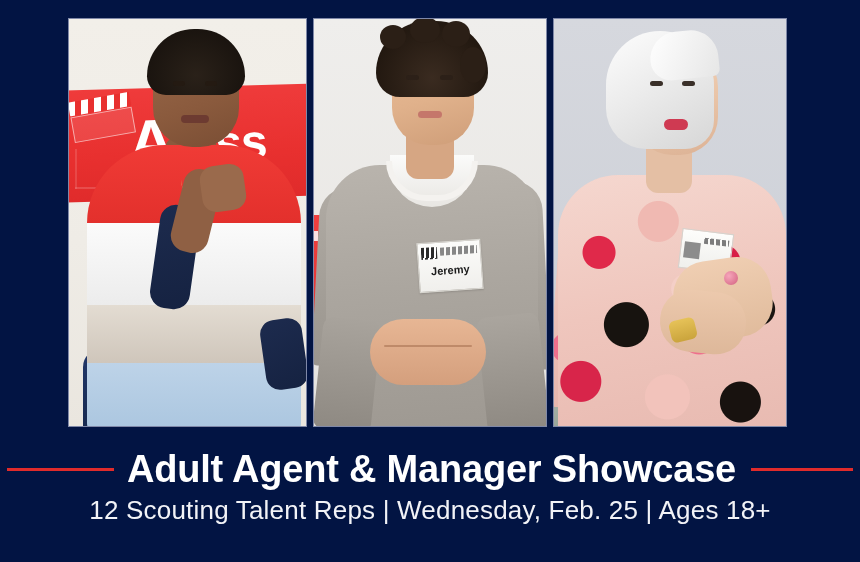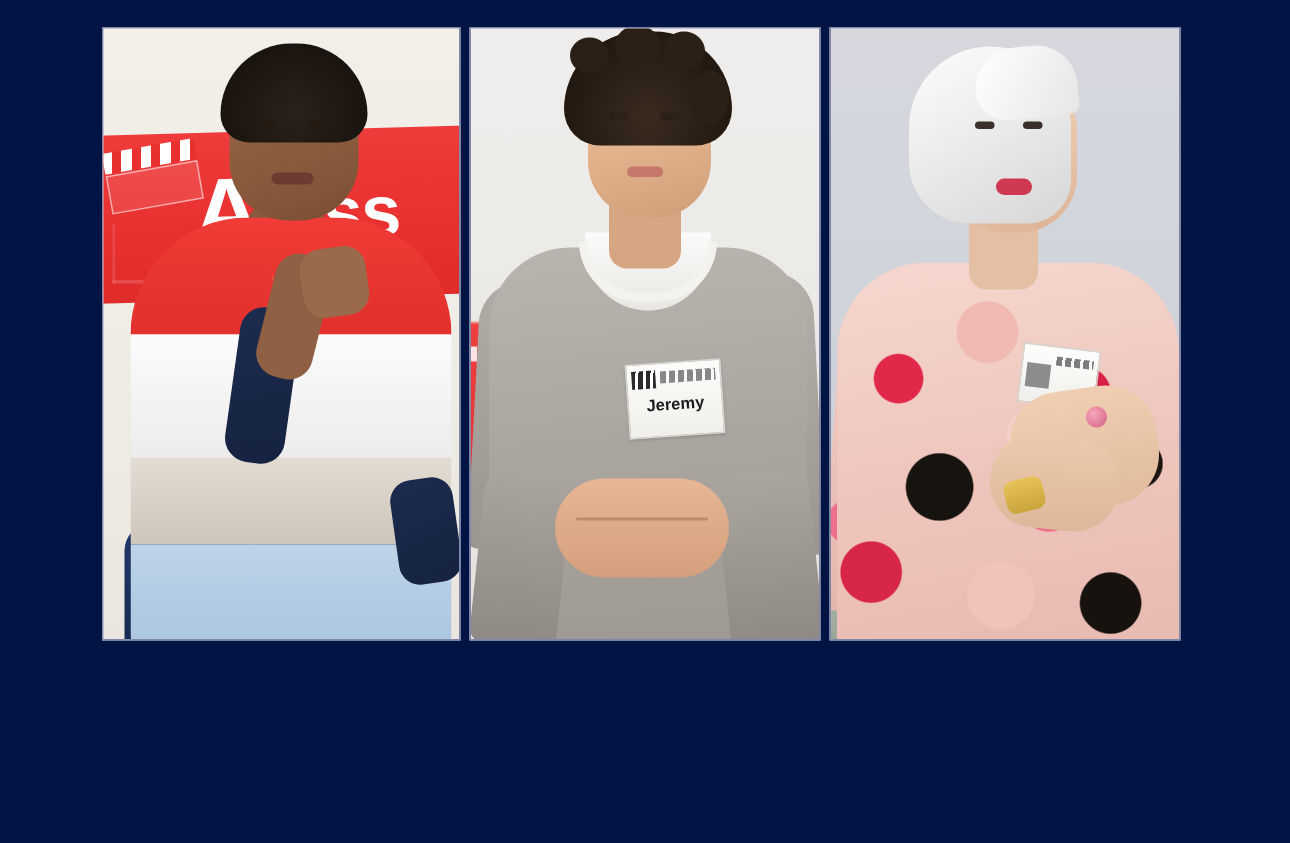--- a/index.html
+++ b/index.html
@@ -515,15 +515,21 @@
         <div class="hair-sweep"></div>
         <div class="eye-l"></div>
         <div class="eye-r"></div>
         <div class="lips"></div>
       </div>
     </div>
 
   </div>
 
   <div id="caption">
+    <div id="title-row">
+      <div class="rule left"></div>
+      <div id="title">Adult Agent &amp; Manager Showcase</div>
+      <div class="rule right"></div>
+    </div>
+    <div id="subtitle">12 Scouting Talent Reps  |  Wednesday, Feb. 25   |  Ages 18+</div>
   </div>
 
 </div>
 
 </body></html>

